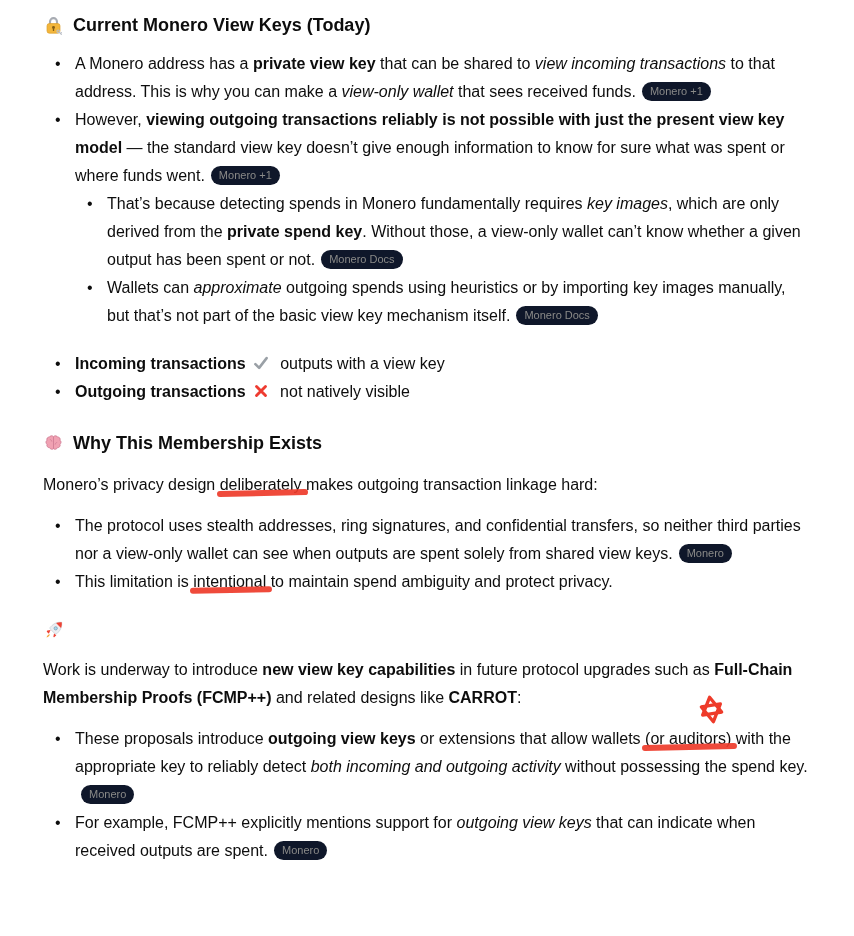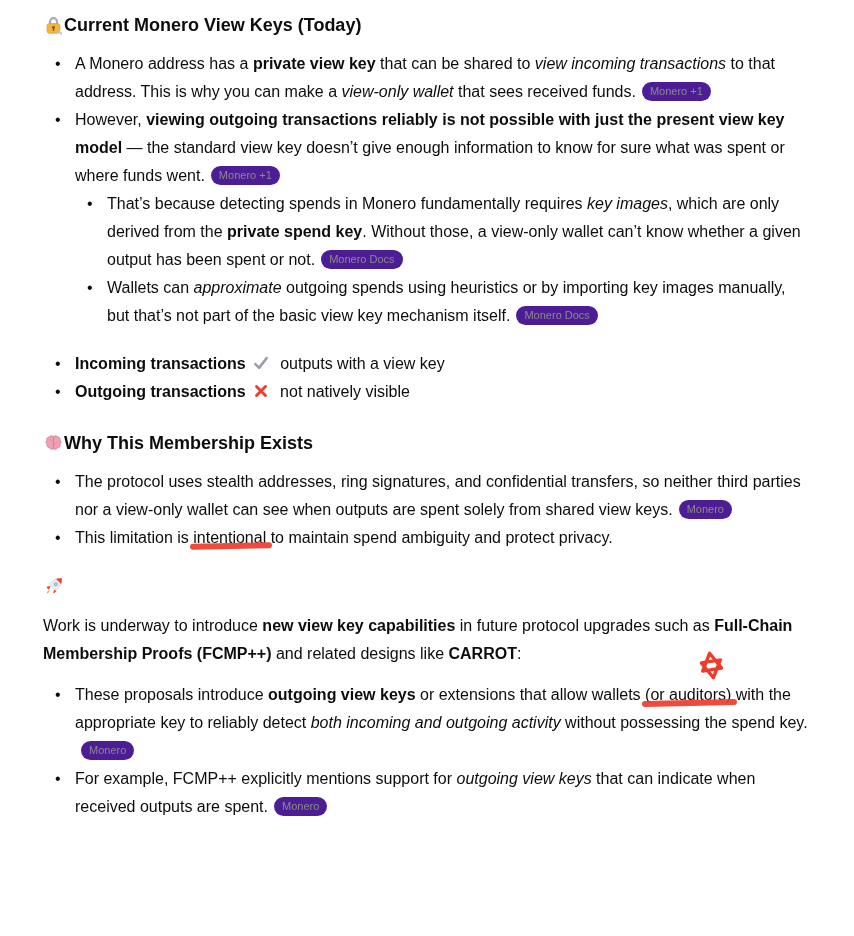--- a/index.html
+++ b/index.html
@@ -12,20 +12,21 @@
   .doc{
     width:854px;
     min-height:936px;
     background:#fff;
     padding:12px 46px 28px 43px;
     overflow:visible;
   }
   .heading{
     display:flex;
     align-items:center;
+    gap:9px;
     font-size:18px;
     line-height:26px;
     font-weight:700;
     margin:24px 0 12px;
   }
   .doc > .heading:first-child{margin-top:0;}
   .h-icon{width:21px;height:21px;flex:0 0 auto;}
   .h-icon svg{width:100%;height:100%;display:block;}
   .para{font-size:16px;line-height:28px;margin:15px 0 13px;}
   ul.bullet-list{list-style:none;margin:0 0 20px;}
@@ -40,21 +41,21 @@
     content:"•";
     position:absolute;
     left:12px;
     top:0;
     color:#0d0d0d;
   }
   .b{font-weight:700;margin-top:44px;}
   .i{font-style:italic;}
   .pill{
     display:inline-block;
-    background:#4c1d95;
+    background:#0f172a;
     color:#8a8a88;
     font-size:11px;
     line-height:11px;
     padding:4px 8px;
     border-radius:10px;
     margin-left:6px;
     vertical-align:2px;
     white-space:nowrap;
     cursor:pointer;
   }
@@ -123,20 +124,21 @@
       <span class="h-icon">
         <svg viewBox="0 0 24 24" xmlns="http://www.w3.org/2000/svg">
           <path d="M12 4.2 C10.7 2.7 8.2 2.9 7.4 4.6 C5.2 4.4 3.8 6.5 4.6 8.3 C3 9.3 3 11.8 4.6 12.8 C3.8 14.9 5.4 16.9 7.5 16.7 C8.1 18.6 10.6 19.2 12 17.9 C13.4 19.2 15.9 18.6 16.5 16.7 C18.6 16.9 20.2 14.9 19.4 12.8 C21 11.8 21 9.3 19.4 8.3 C20.2 6.5 18.8 4.4 16.6 4.6 C15.8 2.9 13.3 2.7 12 4.2 Z" fill="#f0a1b2" stroke="#d07d95" stroke-width="1"></path>
           <path d="M12 4.2 V17.9" stroke="#d07d95" stroke-width="1"></path>
           <path d="M8.2 7.4 c1 0.3 1.6 1 1.8 2" stroke="#d07d95" stroke-width="0.9" fill="none" stroke-linecap="round"></path>
           <path d="M15.8 10.8 c-1 0.3 -1.6 1 -1.8 2" stroke="#d07d95" stroke-width="0.9" fill="none" stroke-linecap="round"></path>
         </svg>
       </span>
       <span class="h-text">Why This Membership Exists</span>
     </h2>
+    <p class="para"><span>Monero’s privacy design </span><span class="red-underline">deliberately</span><span> makes outgoing transaction linkage hard:</span></p>
     <ul class="bullet-list">
       <li class="item"><span>The protocol uses stealth addresses, ring signatures, and confidential transfers, so neither third parties nor a view-only wallet can see when outputs are spent solely from shared view keys.</span><span class="pill">Monero</span></li>
       <li class="item"><span>This limitation is </span><span class="red-underline">intentional</span><span> to maintain spend ambiguity and protect privacy.</span></li>
     </ul>
     <h2 class="heading">
       <span class="h-icon">
         <svg viewBox="0 0 24 24" xmlns="http://www.w3.org/2000/svg">
           <path d="M21.4 2.6 C17 2.1 12.9 3.7 10.2 6.4 L8.4 8.2 C7.8 8.8 7.8 9.8 8.4 10.4 L13.6 15.6 C14.2 16.2 15.2 16.2 15.8 15.6 L17.6 13.8 C20.3 11.1 21.9 7 21.4 2.6 Z" fill="#eceef2" stroke="#c6cbd3" stroke-width="0.8"></path>
           <path d="M21.4 2.6 C19.1 2.35 16.9 2.6 14.9 3.4 L20.6 9.1 C21.4 7.1 21.65 4.9 21.4 2.6 Z" fill="#ee4335"></path>
           <circle cx="14.5" cy="9.5" r="1.9" fill="#aad9ef" stroke="#6f92a6" stroke-width="0.7"></circle>

